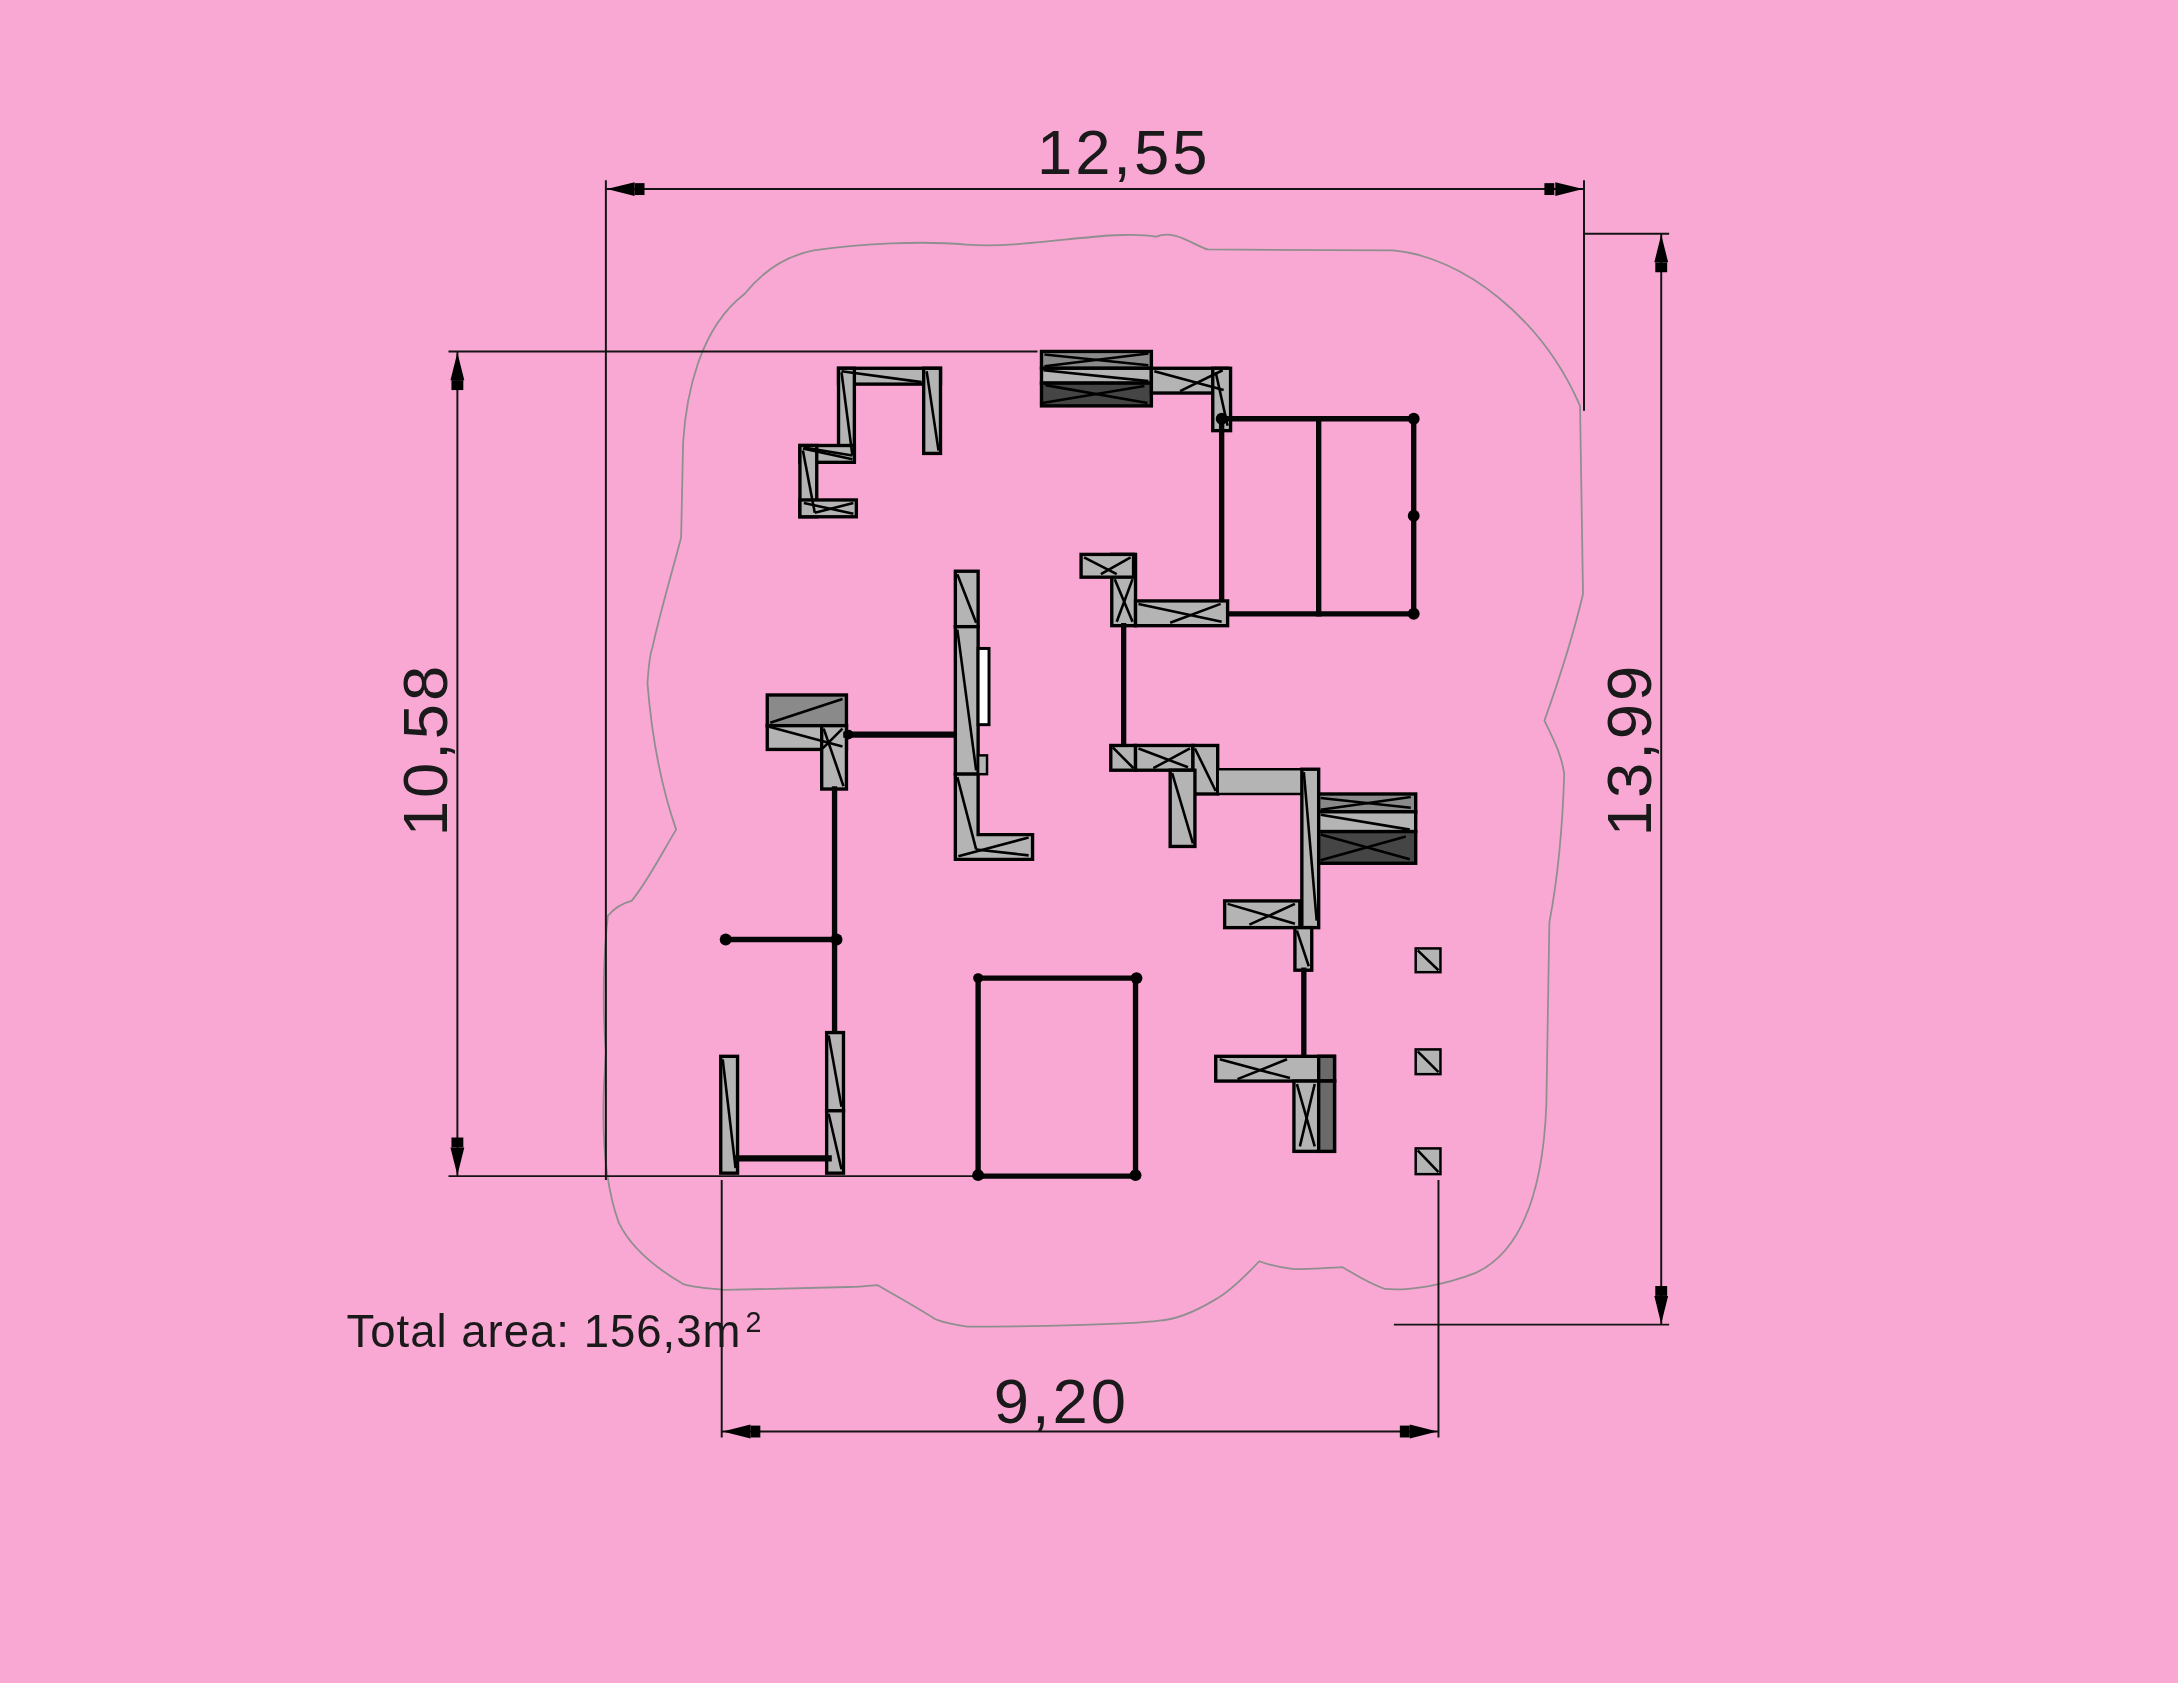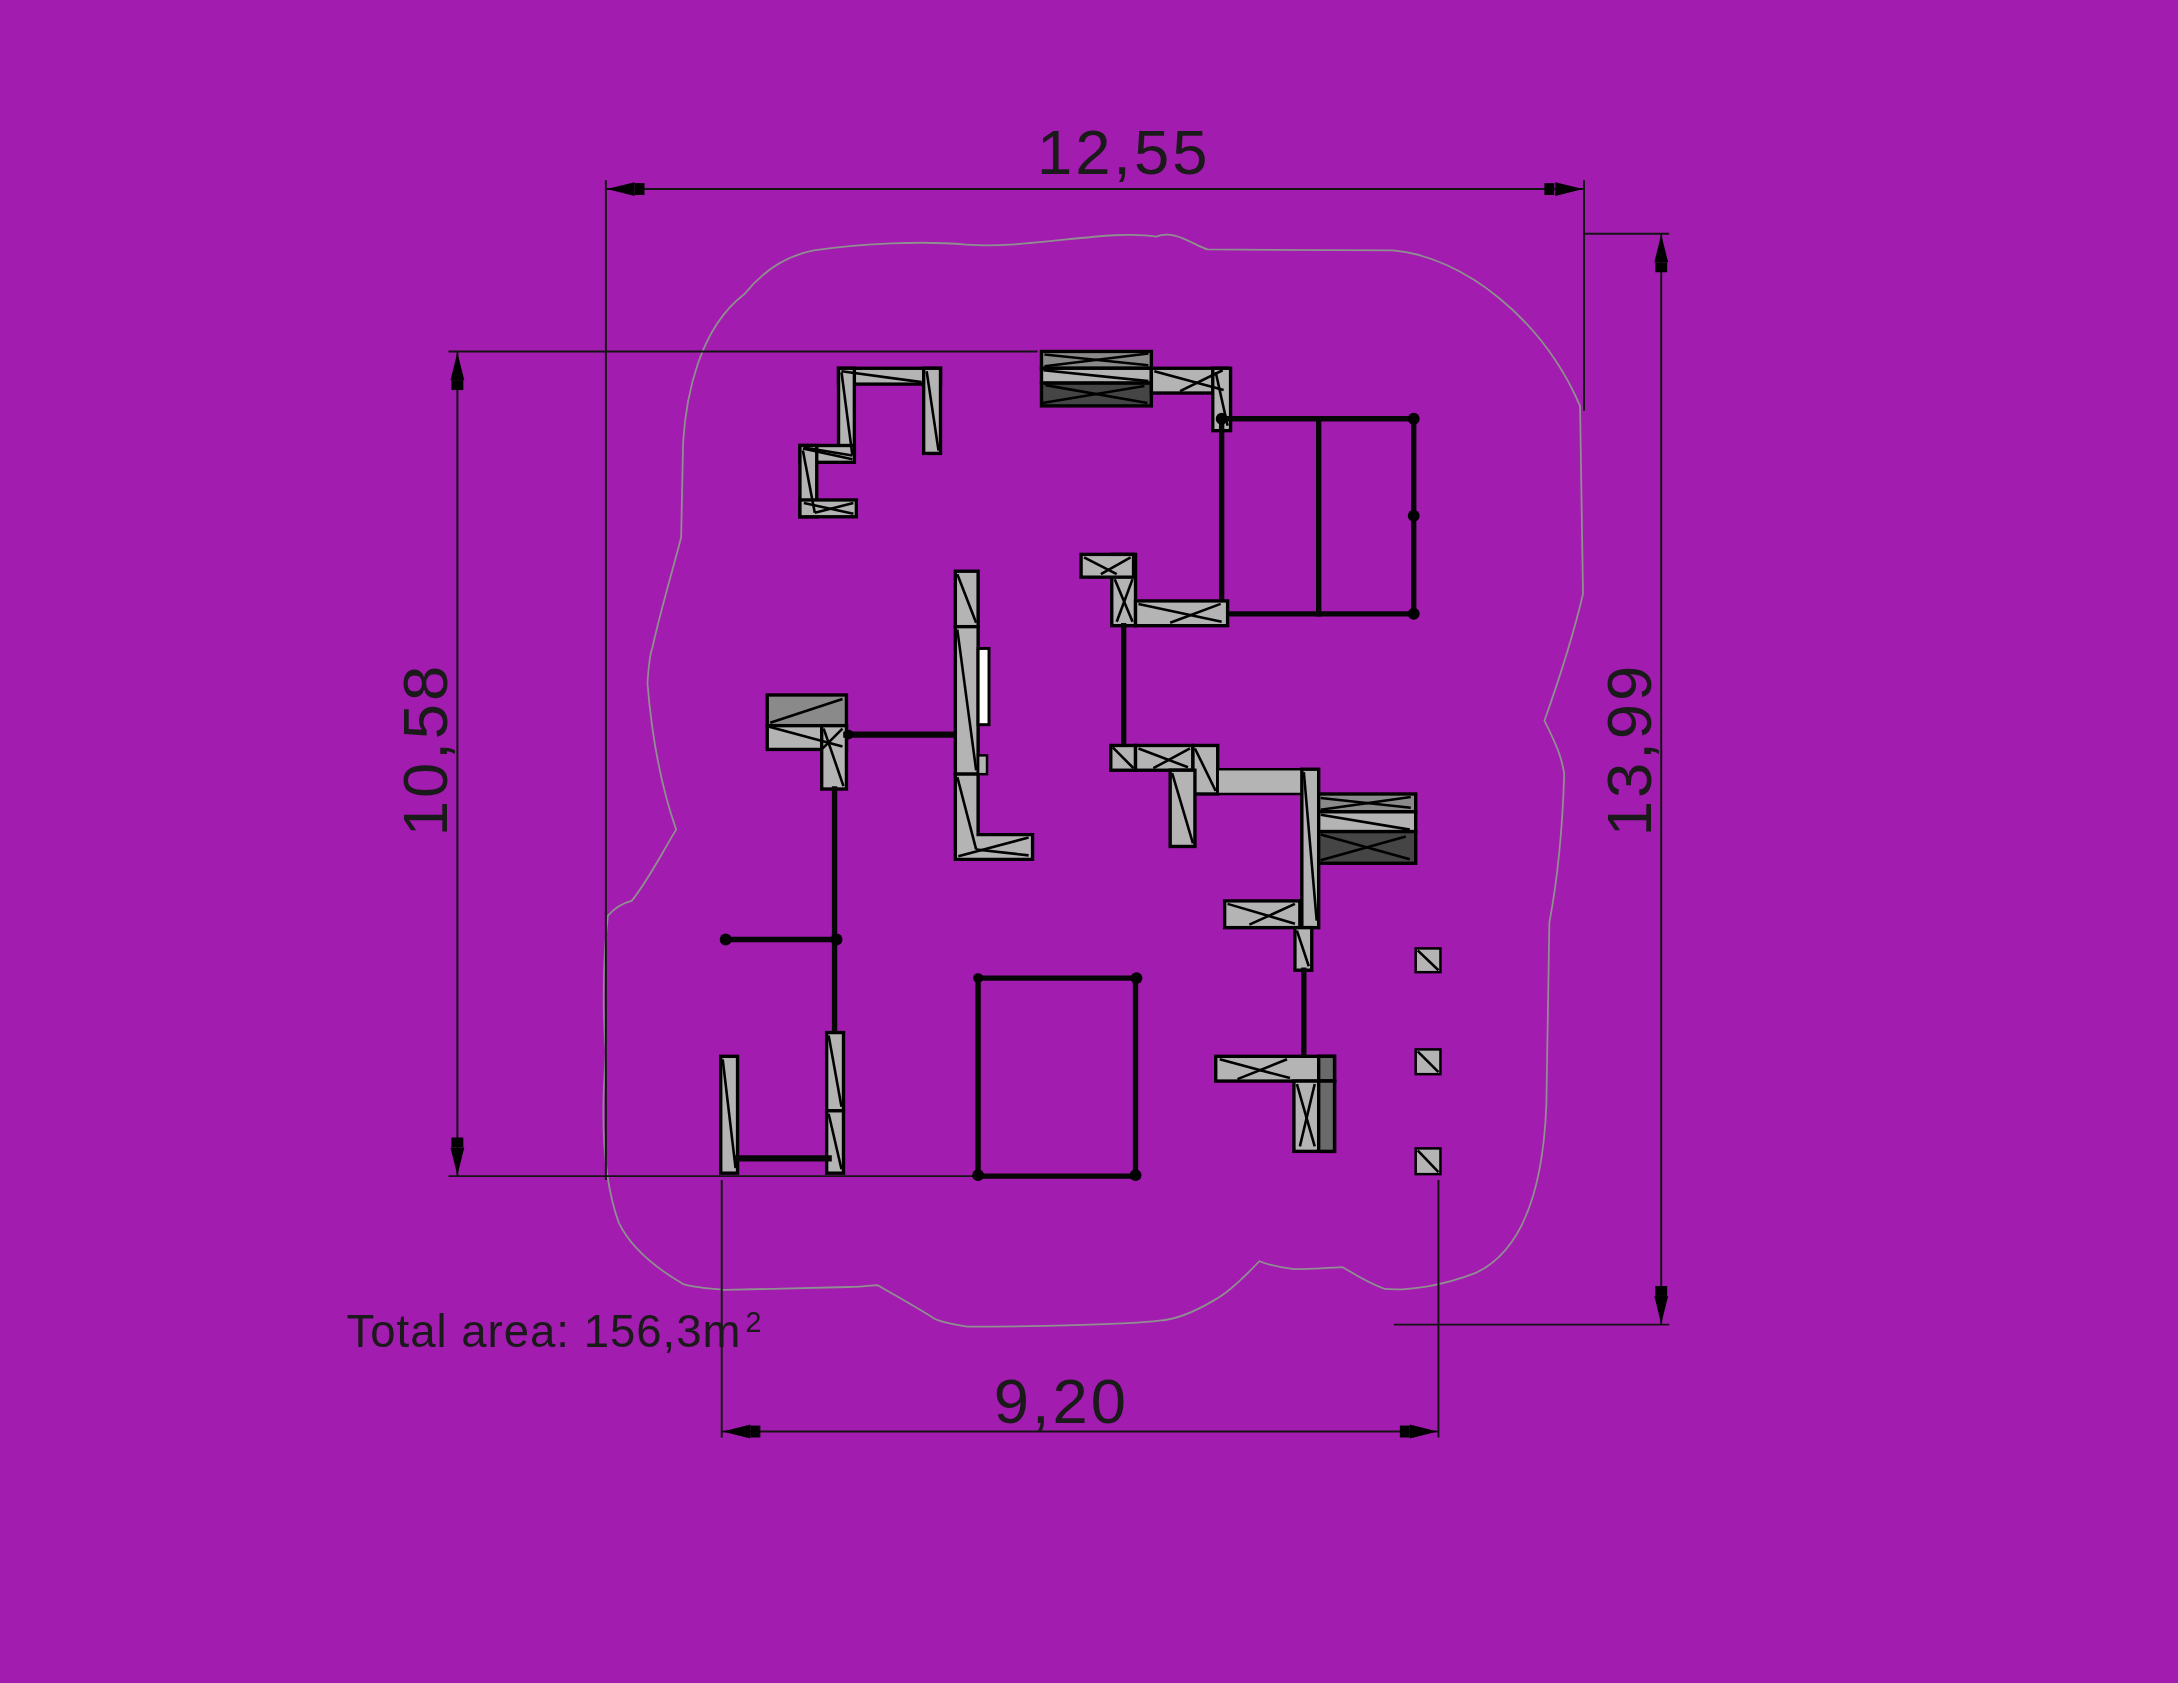--- a/index.html
+++ b/index.html
@@ -1,16 +1,16 @@
 <!DOCTYPE html>
 <html><head>
 <meta charset="utf-8">
 <style>
   html,body{margin:0;padding:0;background:#ffffff;}
-  .stage{width:2178px;height:1683px;background:#a21caf;position:relative;overflow:hidden;}
+  .stage{width:2178px;height:1683px;background:#f9a8d4;position:relative;overflow:hidden;}
   svg{display:block;}
   text{font-family:"Liberation Sans",sans-serif;fill:#1a1a1a;}
   .dim-text{font-size:64px;letter-spacing:3px;}
   .area-text{font-size:46px;letter-spacing:1px;}
   .sup-text{font-size:29px;}
   .outline{stroke:#8f8f8f;stroke-width:1.8;fill:none;}
   .dim{stroke:#141414;stroke-width:2;fill:none;}
   .arrow{fill:#000;stroke:none;}
   .dot{fill:#000;stroke:none;}
   .wall{fill:#b4b4b4;stroke:#000;stroke-width:3.4;stroke-linejoin:miter;}

